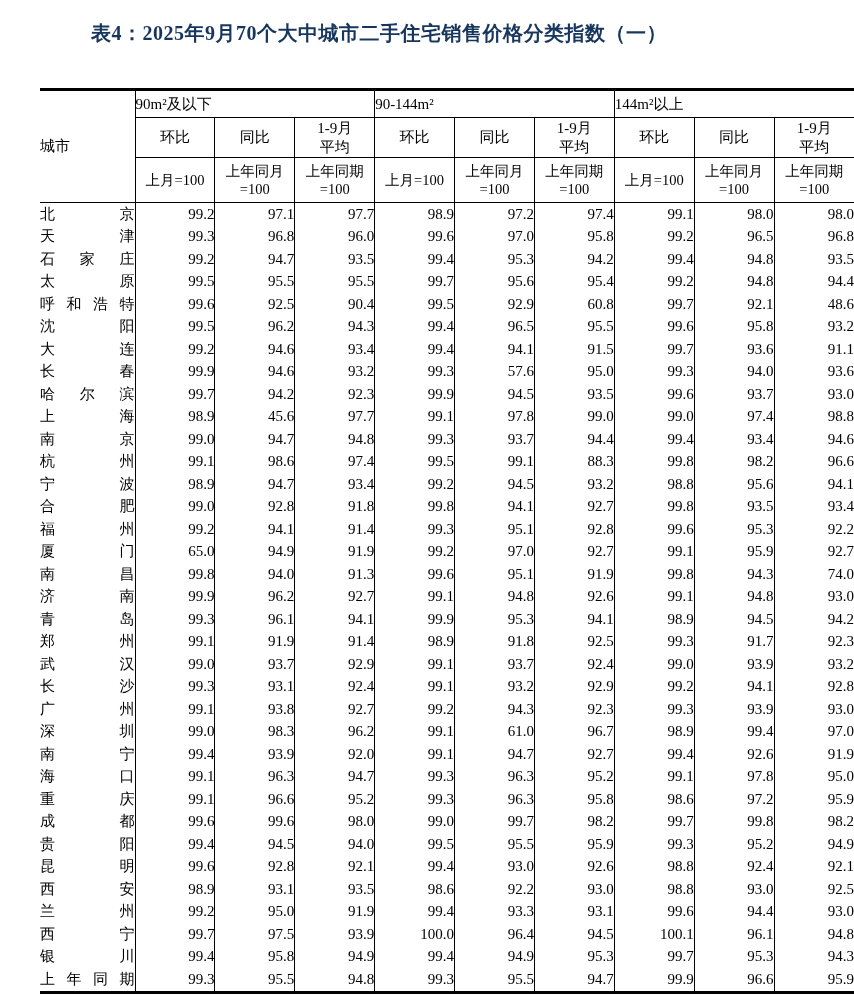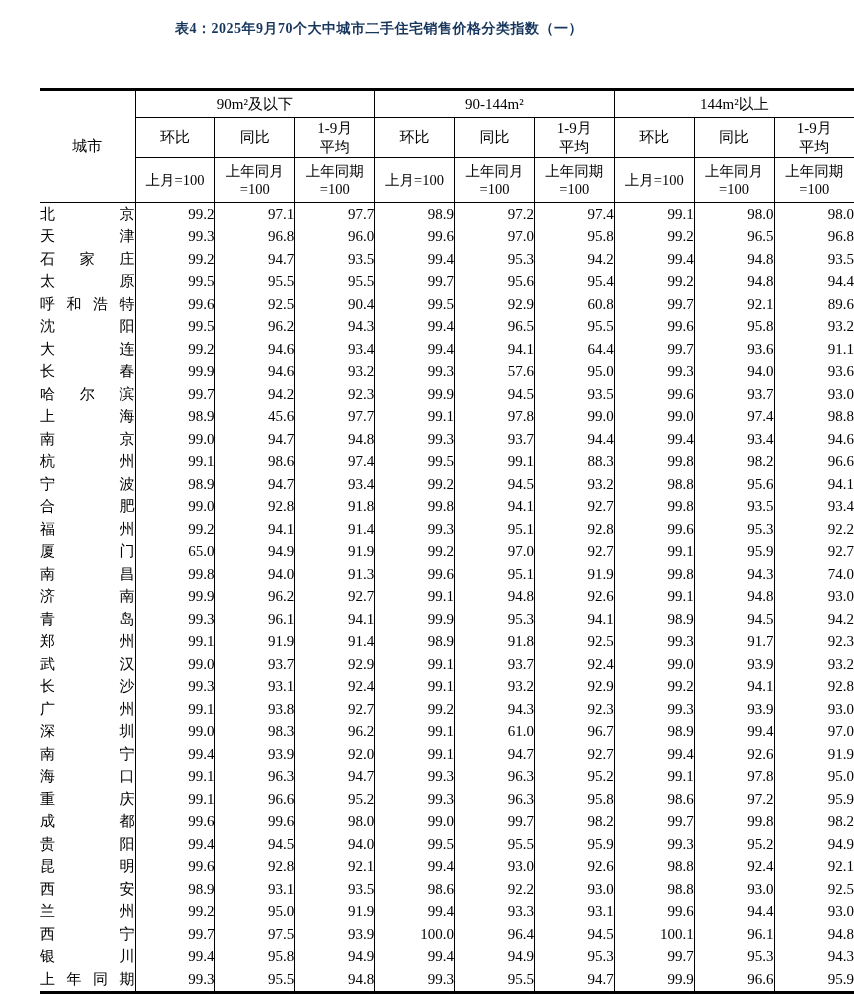--- a/index.html
+++ b/index.html
@@ -2,36 +2,36 @@
 <html><head>
 <meta charset="utf-8">
 <style>
   html,body{margin:0;padding:0;}
   body{
     width:854px;height:1005px;background:#ffffff;position:relative;
     font-family:"Liberation Serif","DejaVu Serif",serif;color:#000;
   }
   .page-title{
     position:absolute;top:20px;left:0;width:758px;text-align:center;
-    font-size:14px;font-weight:bold;letter-spacing:0.5px;
+    font-size:20px;font-weight:bold;letter-spacing:0.5px;
   }
   table.idx{
     position:absolute;left:40px;top:88px;width:814px;
     border-collapse:collapse;table-layout:fixed;
     border-top:3px solid #000;border-bottom:3px solid #000;
   }
   table.idx col.c-city{width:95px;}
   table.idx td,table.idx th{
     padding:0;margin:0;font-weight:normal;vertical-align:middle;
     font-size:15px;line-height:1.25;color:#000;
   }
   
   .vr{border-right:1px solid #000;}
   
-  tr.hdr-group th{border-bottom:1px solid #000;height:26px;text-align:center;}
+  tr.hdr-group th{border-bottom:1px solid #000;height:26px;text-align:left;}
   tr.hdr-sub th{border-bottom:1px solid #000;height:39px;text-align:center;white-space:pre-line;}
   tr.hdr-base th{border-bottom:1.5px solid #000;height:44px;text-align:center;white-space:pre-line;font-size:14.5px;}
   th.city-head{text-align:center;font-size:15.5px;}
   
   tbody td{height:22.5px;}
   td.city{
     text-align:justify;text-align-last:justify;
     padding:0 14px 0 10px;font-size:15.5px;
   }
   td.val{text-align:right;padding-right:9px;font-size:15px;}
@@ -145,42 +145,42 @@
       <tr>
         <td class="city vr">呼和浩特</td>
         <td class="val vr">99.6</td>
         <td class="val vr">92.5</td>
         <td class="val vr">90.4</td>
         <td class="val vr">99.5</td>
         <td class="val vr">92.9</td>
         <td class="val vr">60.8</td>
         <td class="val vr">99.7</td>
         <td class="val vr">92.1</td>
-        <td class="val">89.6</td>
+        <td class="val">48.6</td>
       </tr>
       <tr>
         <td class="city vr">沈阳</td>
         <td class="val vr">99.5</td>
         <td class="val vr">96.2</td>
         <td class="val vr">94.3</td>
         <td class="val vr">99.4</td>
         <td class="val vr">96.5</td>
         <td class="val vr">95.5</td>
         <td class="val vr">99.6</td>
         <td class="val vr">95.8</td>
         <td class="val">93.2</td>
       </tr>
       <tr>
         <td class="city vr">大连</td>
         <td class="val vr">99.2</td>
         <td class="val vr">94.6</td>
         <td class="val vr">93.4</td>
         <td class="val vr">99.4</td>
         <td class="val vr">94.1</td>
-        <td class="val vr">64.4</td>
+        <td class="val vr">91.5</td>
         <td class="val vr">99.7</td>
         <td class="val vr">93.6</td>
         <td class="val">91.1</td>
       </tr>
       <tr>
         <td class="city vr">长春</td>
         <td class="val vr">99.9</td>
         <td class="val vr">94.6</td>
         <td class="val vr">93.2</td>
         <td class="val vr">99.3</td>

